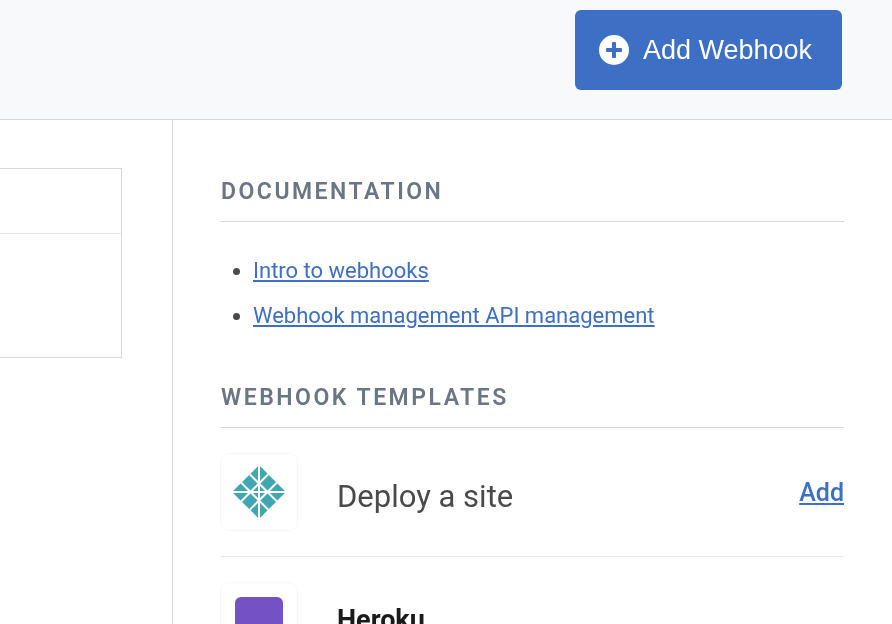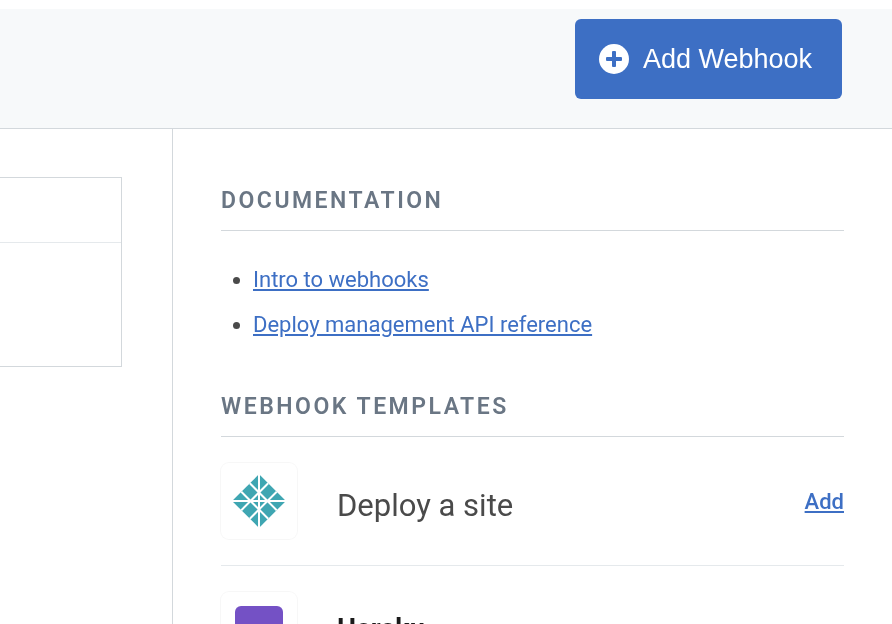--- a/index.html
+++ b/index.html
@@ -10,21 +10,20 @@
     color: #1a1a1a;
     position: relative;
   }
 
   
   .top-bar {
     height: 120px;
     background: #f7f9fa;
     border-bottom: 1px solid #d3d8dc;
     position: relative;
-    margin-top: 9px;
   }
   .add-webhook-btn {
     position: absolute;
     top: 10px;
     right: 50px;
     height: 80px;
     padding: 0 30px 0 24px;
     background: #3d6fc4;
     color: #ffffff;
     border: none;
@@ -128,21 +127,21 @@
     color: #1a1a1a;
     margin-bottom: 2px;
   }
   .template-desc {
     font-size: 31px;
     color: #4a4a4a;
     margin-top: 8px;
   }
   .template-add {
     color: #3d6fc4;
-    font-size: 22px;
+    font-size: 25px;
     text-decoration: underline;
     cursor: pointer;
     font-weight: 500;
   }
 
   .heroku-logo-bg {
     width: 48px;
     height: 48px;
     background: #7451c5;
     border-radius: 6px;
@@ -172,21 +171,21 @@
 
   <div class="right-col">
 
     <div class="section-title">Documentation</div>
 
     <ul class="doc-list">
       <li>
         <a class="doc-link">Intro to webhooks</a>
       </li>
       <li>
-        <a class="doc-link">Deploy management API reference</a>
+        <a class="doc-link">Webhook management API management</a>
       </li>
     </ul>
 
     <div class="section-2">
       <div class="section-title">Webhook Templates</div>
 
       <div class="template-row">
         <div class="template-logo">
           <svg width="56" height="56" viewBox="0 0 56 56">
             <g transform="translate(28,28) rotate(45)">

